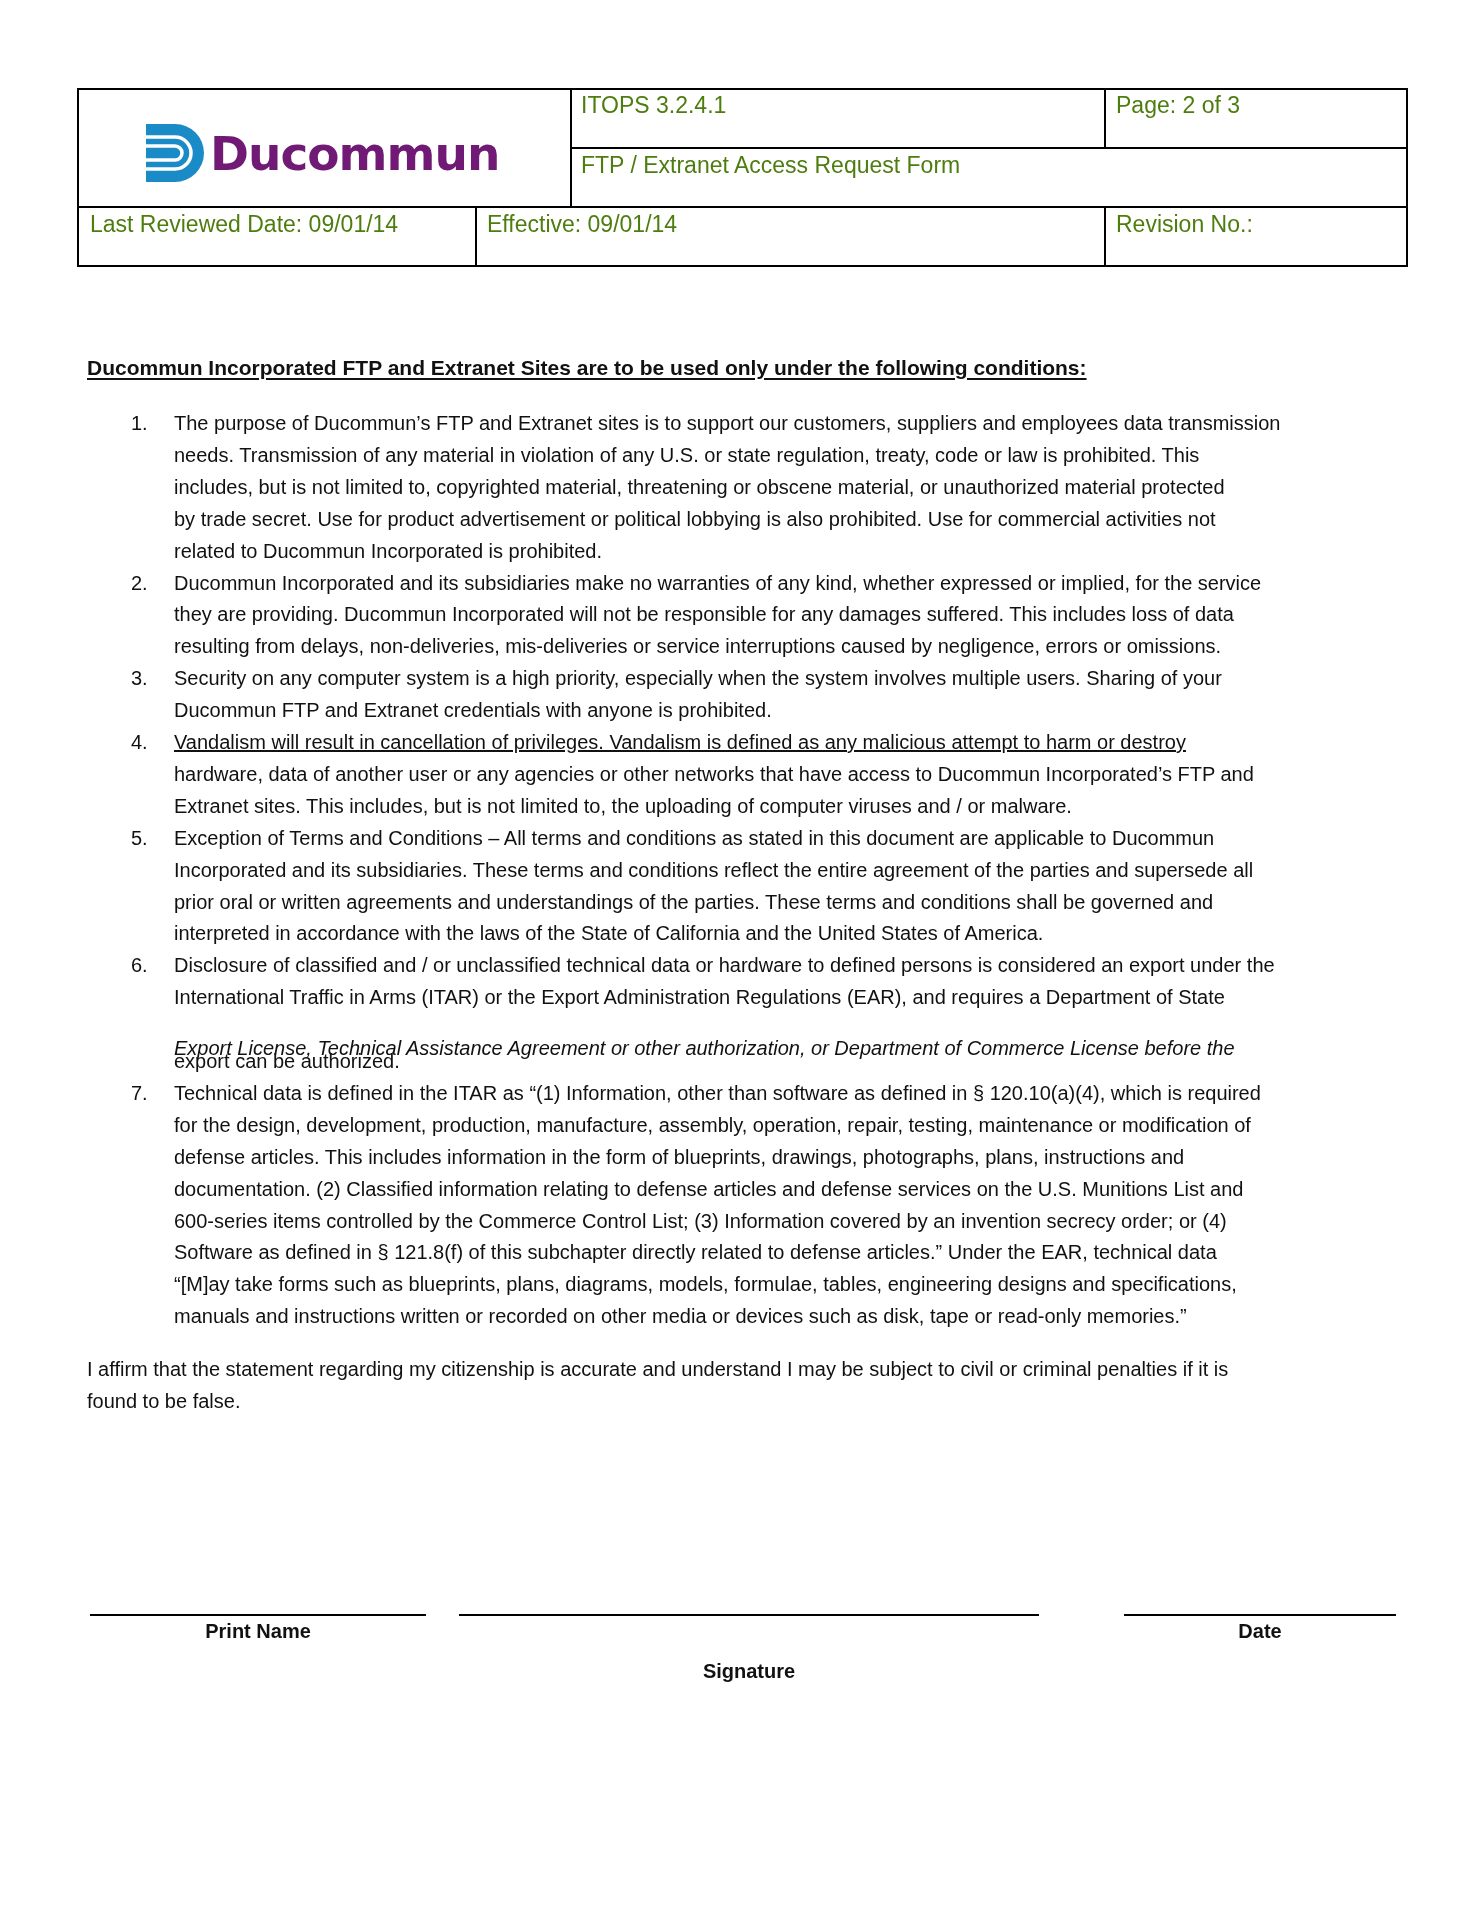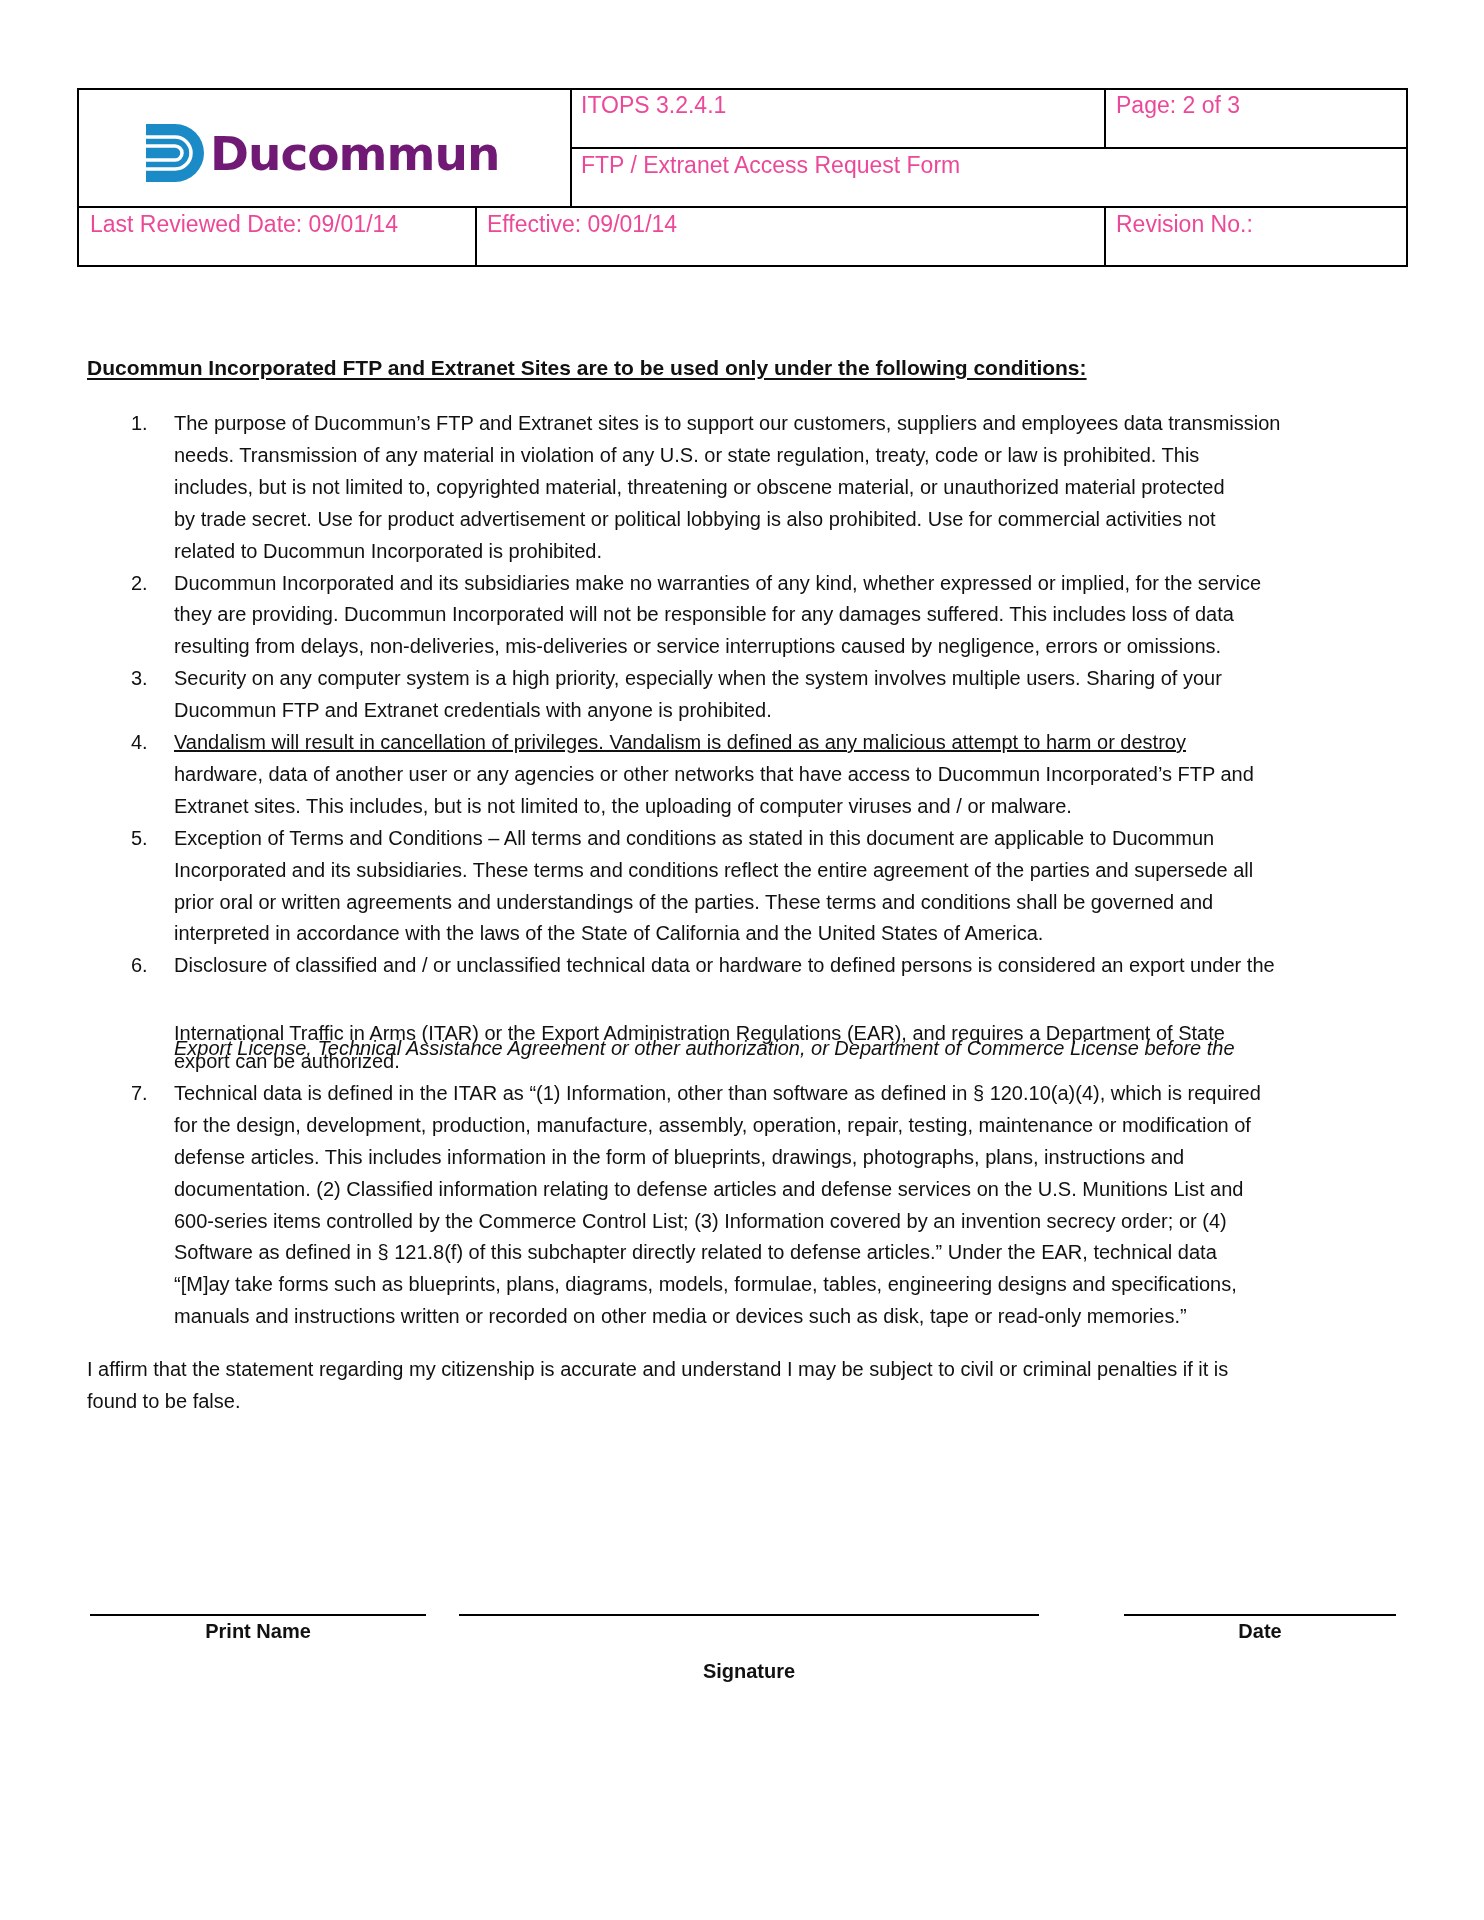--- a/index.html
+++ b/index.html
@@ -2,21 +2,21 @@
 <html><head>
 <meta charset="utf-8">
 <style>
   html, body { margin: 0; padding: 0; background: #ffffff; }
   body { width: 1484px; height: 1920px; position: relative; overflow: hidden;
          font-family: "Liberation Sans", sans-serif; color: #111111; }
   .hdr-table { position: absolute; left: 77px; top: 88px; width: 1331px; height: 179px;
                border: 2px solid #000; box-sizing: border-box; }
   .vline { position: absolute; background: #000; width: 1.5px; }
   .hline { position: absolute; background: #000; height: 2px; }
-  .cell-text { position: absolute; font-size: 23px; white-space: nowrap; color: #ec4899; }
+  .cell-text { position: absolute; font-size: 23px; white-space: nowrap; color: #4d7c0f; }
   .logo { position: absolute; left: 146px; top: 124px; display: flex; align-items: center; }
   .logo-word { font-family: "DejaVu Sans", sans-serif; font-weight: bold; font-size: 47px;
                letter-spacing: -1px; color: #701a75; margin-left: 6px; line-height: 1; }
   .heading { position: absolute; left: 87px; top: 356px; font-size: 21px; font-weight: bold;
              text-decoration: underline; text-underline-offset: 3px; white-space: nowrap;
              transform-origin: left top; }
   .list-item { position: absolute; left: 0; }
   .num { position: absolute; left: 131px; font-size: 20px; white-space: nowrap; }
   .line { position: absolute; left: 174px; font-size: 20px; white-space: nowrap; transform-origin: left top; }
   .para-line { position: absolute; left: 87px; font-size: 20px; white-space: nowrap; transform-origin: left top; }
@@ -81,21 +81,21 @@
     <div class="list-item">
       <span class="num" style="top: 826.7px;">5.</span>
       <span class="line" style="top: 826.7px;">Exception of Terms and Conditions – All terms and conditions as stated in this document are applicable to Ducommun</span>
       <span class="line" style="top: 858.6px;">Incorporated and its subsidiaries.  These terms and conditions reflect the entire agreement of the parties and supersede all</span>
       <span class="line" style="top: 890.5px;">prior oral or written agreements and understandings of the parties.  These terms and conditions shall be governed and</span>
       <span class="line" style="top: 922.4px;">interpreted in accordance with the laws of the State of California and the United States of America.</span>
     </div>
     <div class="list-item">
       <span class="num" style="top: 954.3px;">6.</span>
       <span class="line" style="top: 954.3px;">Disclosure of classified and / or unclassified technical data or hardware to defined persons is considered an export under the</span>
-      <span class="line" style="top: 986.2px; margin-top: 36px;">International Traffic in Arms (ITAR) or the Export Administration Regulations (EAR), and requires a Department of State</span>
+      <span class="line" style="top: 986.2px;">International Traffic in Arms (ITAR) or the Export Administration Regulations (EAR), and requires a Department of State</span>
       <span class="line" style="top: 1037px; font-style: italic;">Export License, Technical Assistance Agreement or other authorization, or Department of Commerce License before the</span>
       <span class="line" style="top: 1050px;">export can be authorized.</span>
     </div>
     <div class="list-item">
       <span class="num" style="top: 1081.9px;">7.</span>
       <span class="line" style="top: 1081.9px;">Technical data is defined in the ITAR as “(1) Information, other than software as defined in § 120.10(a)(4), which is required</span>
       <span class="line" style="top: 1113.8px;">for the design, development, production, manufacture, assembly, operation, repair, testing, maintenance or modification of</span>
       <span class="line" style="top: 1145.7px;">defense articles. This includes information in the form of blueprints, drawings, photographs, plans, instructions and</span>
       <span class="line" style="top: 1177.6px;">documentation. (2) Classified information relating to defense articles and defense services on the U.S. Munitions List and</span>
       <span class="line" style="top: 1209.5px;">600-series items controlled by the Commerce Control List; (3)  Information covered by an invention secrecy order; or (4)</span>

